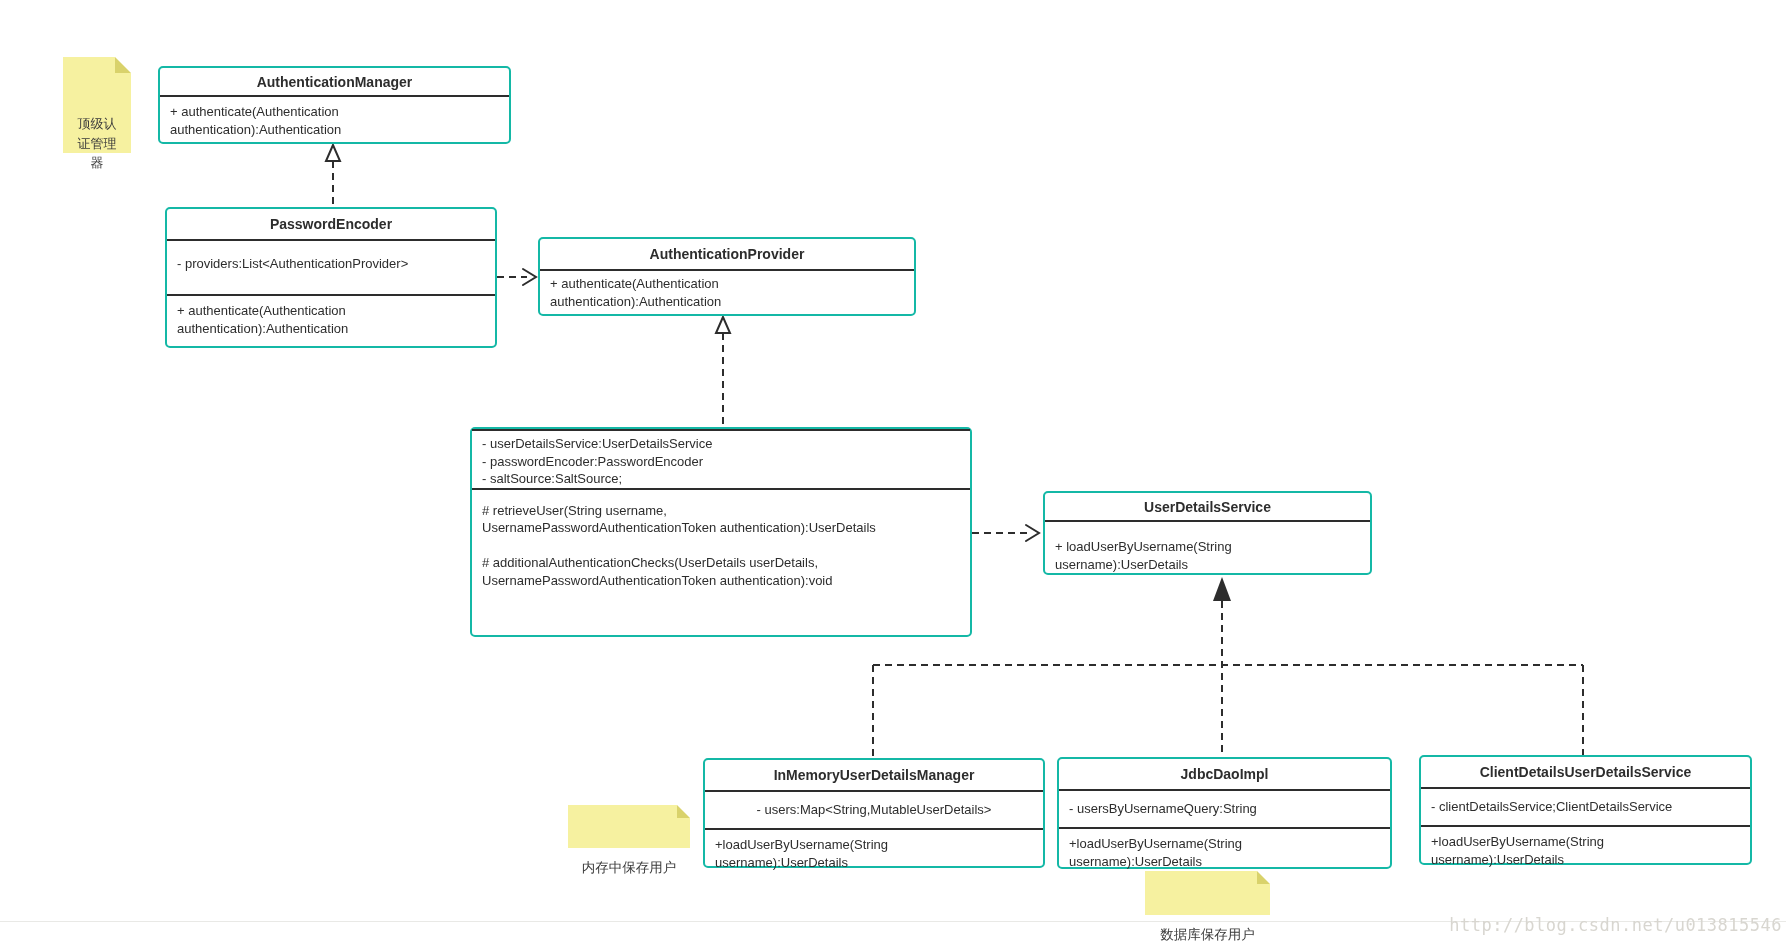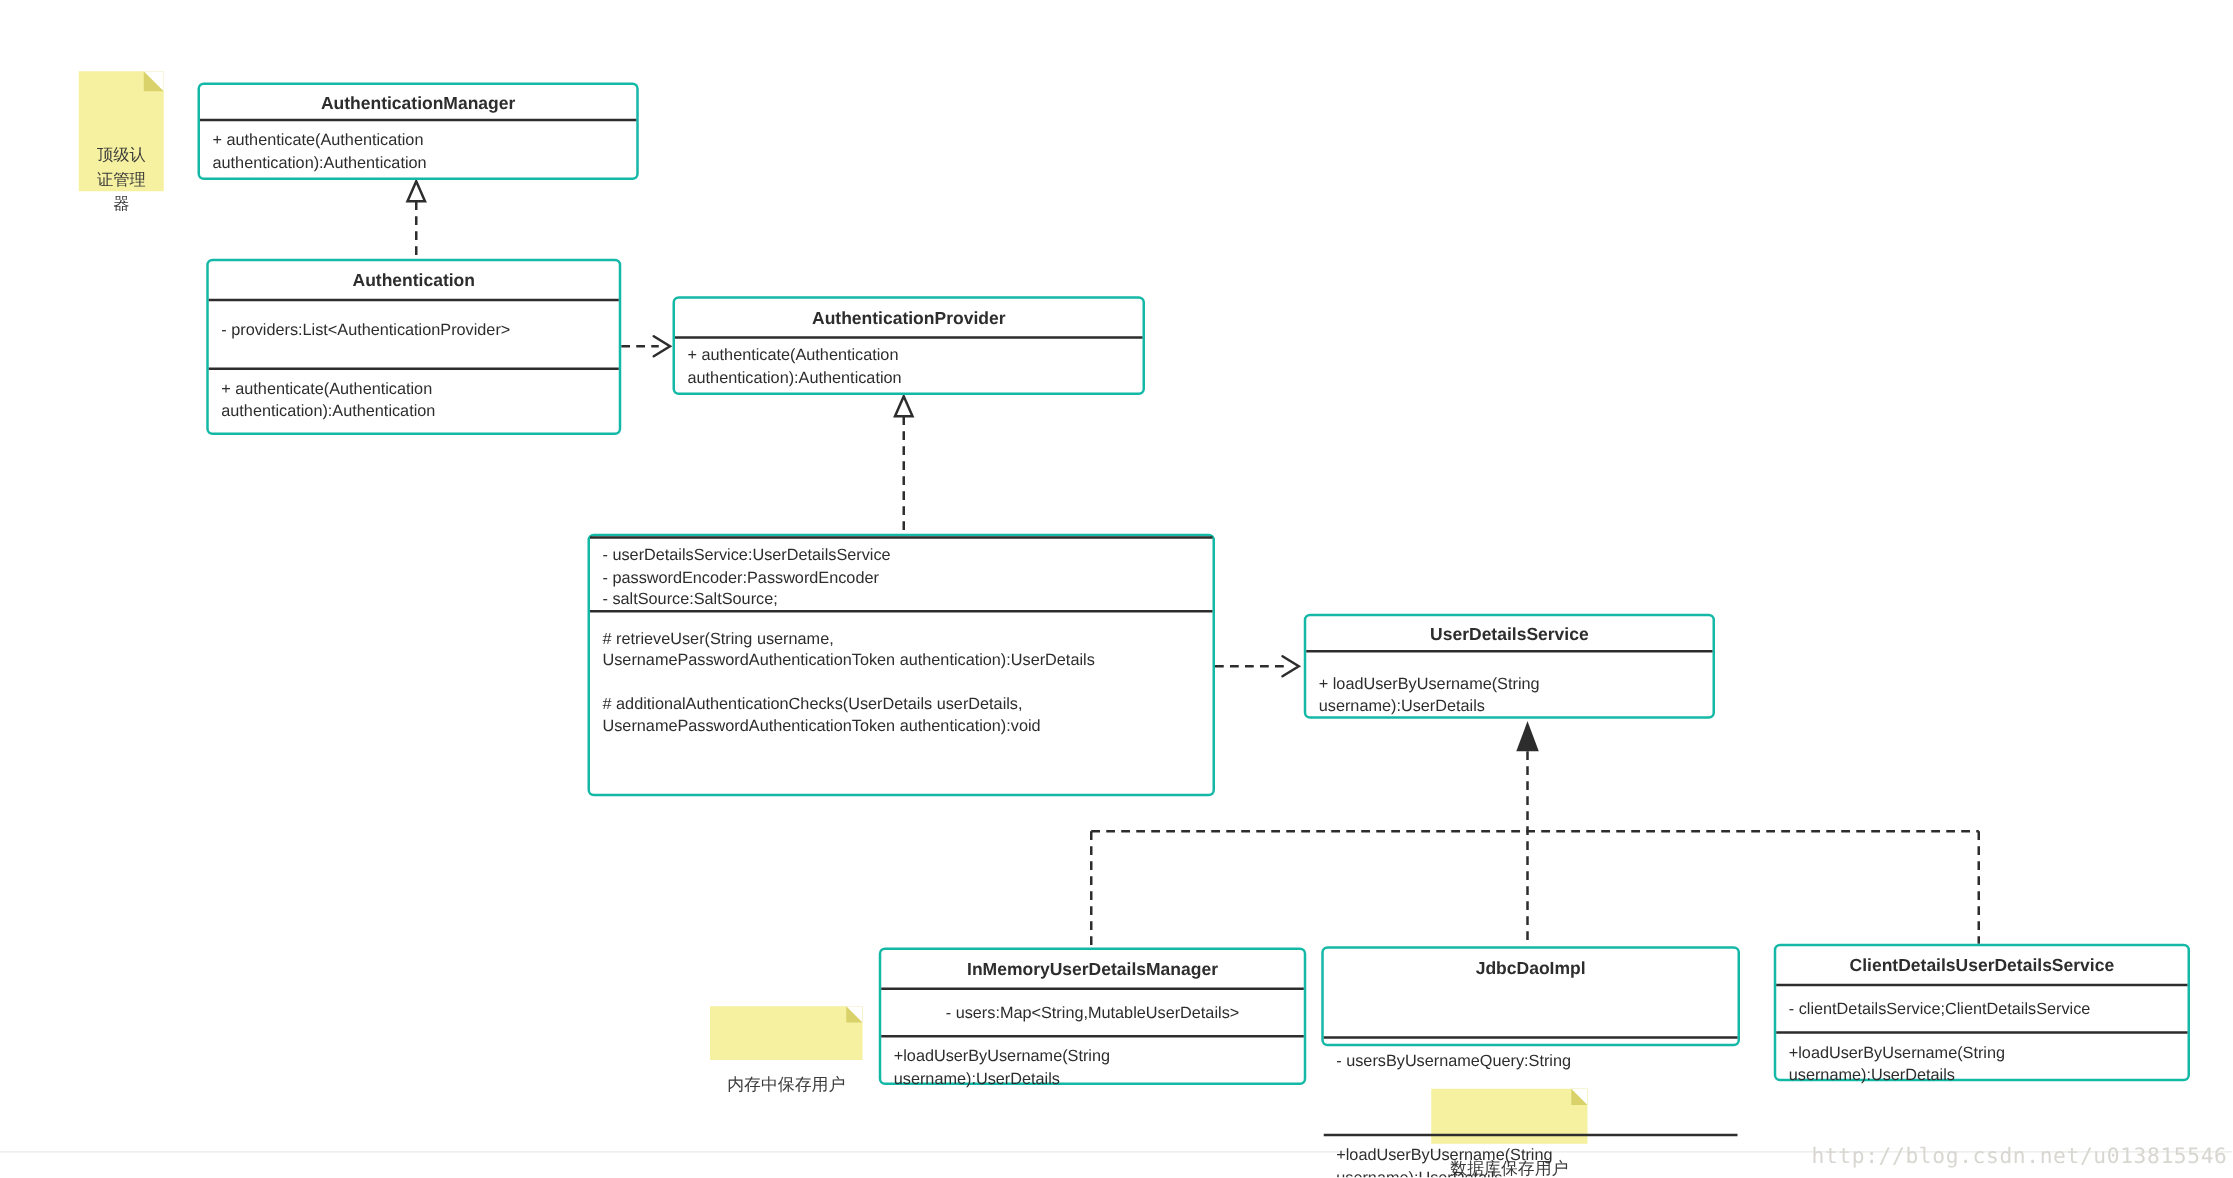--- a/index.html
+++ b/index.html
@@ -65,21 +65,21 @@
   #cls-3 { left:470px;  top:427px; width:502px; height:210px; }
   #cls-3 .uml-title { height:31px; }
   #cls-3 .attrs { flex:0 0 53px; padding-top:4px; }
   #cls-3 .methods { padding-top:12px; }
   #cls-4 { left:1043px; top:491px; width:329px; height:84px; }
   #cls-4 .uml-title { height:27px; }
   #cls-4 .methods { padding-top:16px; }
   #cls-5 { left:703px;  top:758px; width:342px; height:110px; }
   #cls-5 .uml-title { height:30px; }
   #cls-5 .attrs { flex:0 0 38px; padding-top:9px;text-align:center; }
-  #cls-6 { left:1057px; top:757px; width:335px; height:80px;gap:40px; }
+  #cls-6 { left:1057px; top:757px; width:335px; height:112px; }
   #cls-6 .uml-title { height:30px; }
   #cls-6 .attrs { flex:0 0 38px; padding-top:9px; }
   #cls-7 { left:1419px; top:755px; width:333px; height:110px; }
   #cls-7 .uml-title { height:30px; }
   #cls-7 .attrs { flex:0 0 38px; padding-top:9px; }
 
   
   #note-0 { left:63px;  top:57px;  width:68px;  height:96px; padding-top:18px; }
   #note-0 .fold { border-width:0 16px 16px 0; }
   #note-1 { left:568px; top:805px; width:122px; height:43px; padding-top:12px; font-size:13.5px; }
@@ -146,21 +146,21 @@
     <span>数据库保存用户</span>
   </div>
 
   <div class="uml-class" id="cls-0">
     <div class="uml-title">AuthenticationManager</div>
     <div class="uml-section methods">+ authenticate(Authentication
 authentication):Authentication</div>
   </div>
 
   <div class="uml-class" id="cls-1">
-    <div class="uml-title">Authentication</div>
+    <div class="uml-title">PasswordEncoder</div>
     <div class="uml-section attrs">- providers:List&lt;AuthenticationProvider&gt;</div>
     <div class="uml-section methods">+ authenticate(Authentication
 authentication):Authentication</div>
   </div>
 
   <div class="uml-class" id="cls-2">
     <div class="uml-title">AuthenticationProvider</div>
     <div class="uml-section methods">+ authenticate(Authentication
 authentication):Authentication</div>
   </div>

